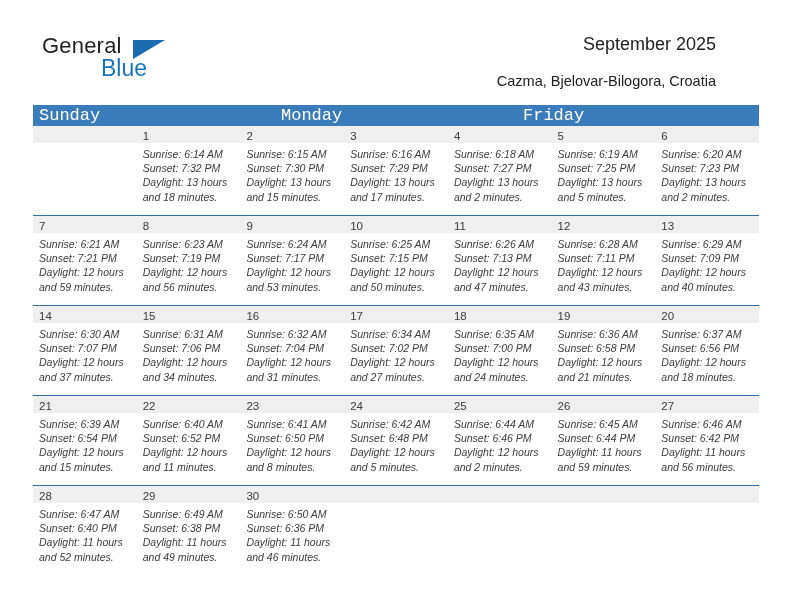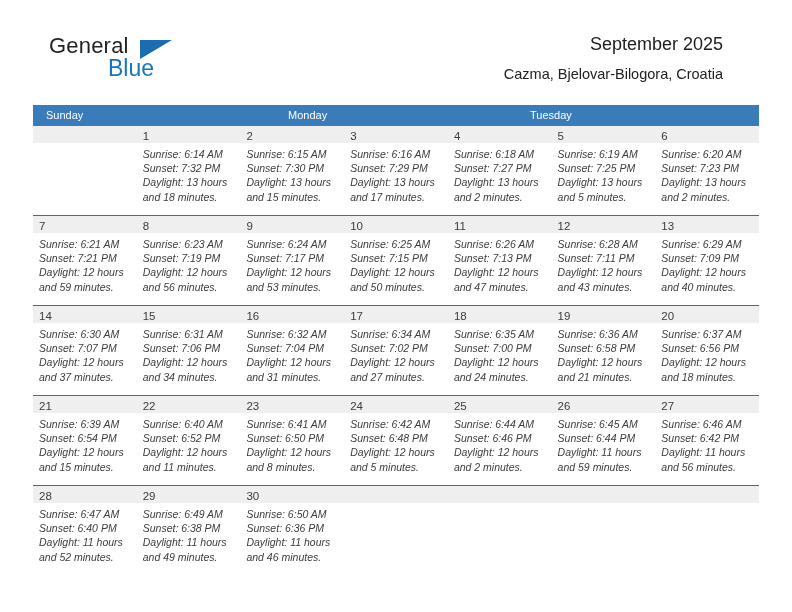--- a/index.html
+++ b/index.html
@@ -16,21 +16,21 @@
   }
   .page {
     position: relative;
     width: 792px;
     height: 612px;
   }
 
   
   .masthead {
     position: absolute;
-    left: 16px;
+    left: 9px;
     top: 0;
     width: 740px;
     height: 100px;
   }
   .logo {
     position: absolute;
     left: 33px;
     top: 33px;
     width: 180px;
     height: 52px;
@@ -69,21 +69,21 @@
     text-align: right;
   }
   .cal-title {
     font-size: 18px;
     font-weight: normal;
     color: #212121;
     line-height: 32px;
     white-space: nowrap;
   }
   .cal-subtitle {
-    margin-top: 5px;
+    margin-top: 12px;
     font-size: 14.5px;
     color: #212121;
     line-height: 18px;
     white-space: nowrap;
   }
 
   
   .calendar {
     position: absolute;
     left: 33px;
@@ -91,26 +91,27 @@
     width: 726px;
   }
   .weekday-row {
     display: flex;
     background: #3a7cba;
     height: 21px;
   }
   .weekday {
     flex: 1 1 0;
     color: #ffffff;
-    font-size: 11px;
+    font-size: 17px;
     line-height: 21px;
-    padding-left: 13px;
+    padding-left: 6px;
     box-sizing: border-box;
     white-space: nowrap;
     overflow: hidden;
+    font-family: Liberation Mono, monospace;
   }
   .week {
     display: flex;
     border-top: 1px solid #2f6fab;
     background: #ffffff;
   }
   .week.first {
     border-top: none;
   }
   .daycell {
@@ -169,21 +170,21 @@
       <div class="cal-subtitle">Cazma, Bjelovar-Bilogora, Croatia</div>
     </div>
 
   </div>
 
   <div class="calendar">
 
     <div class="weekday-row">
       <div class="weekday">Sunday</div>
       <div class="weekday">Monday</div>
-      <div class="weekday">Tuesday</div>
+      <div class="weekday">Friday</div>
     </div>
 
     <div class="week first">
       <div class="daycell empty">
         <div class="daynum-band"><span class="daynum"></span></div>
         <div class="daybody">
           <div class="dayline"></div>
           <div class="dayline"></div>
           <div class="dayline"></div>
           <div class="dayline"></div>

